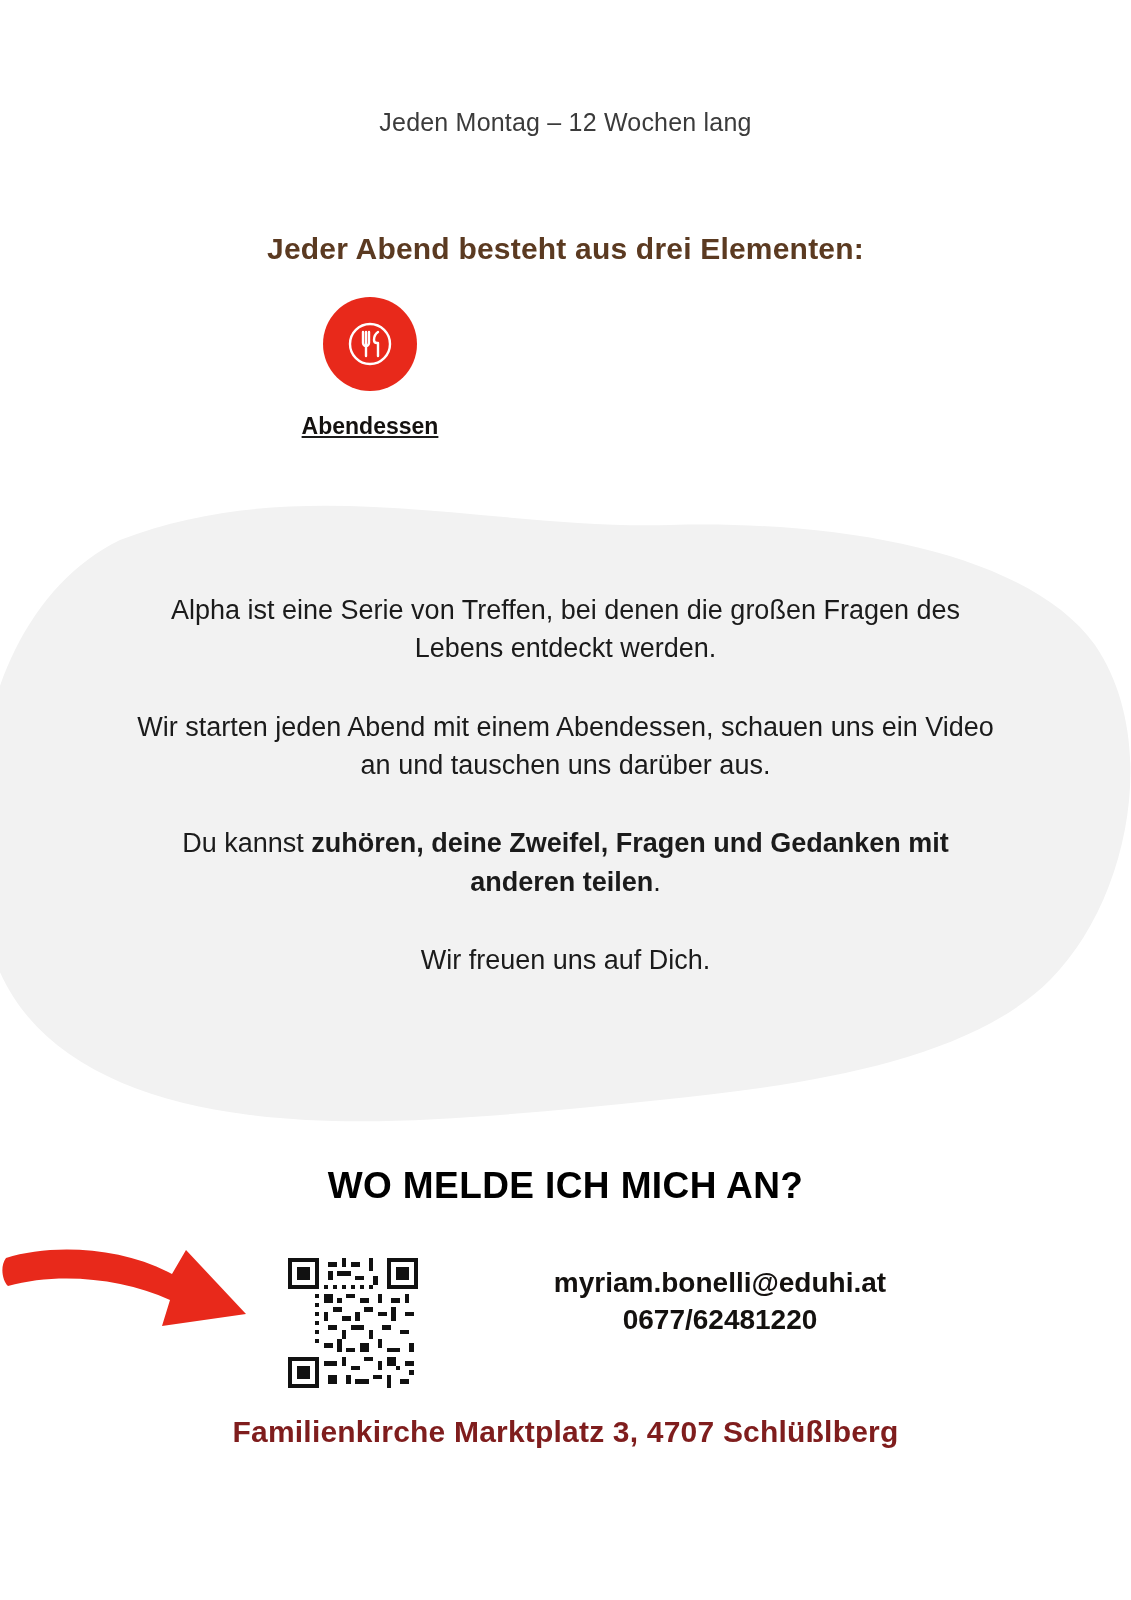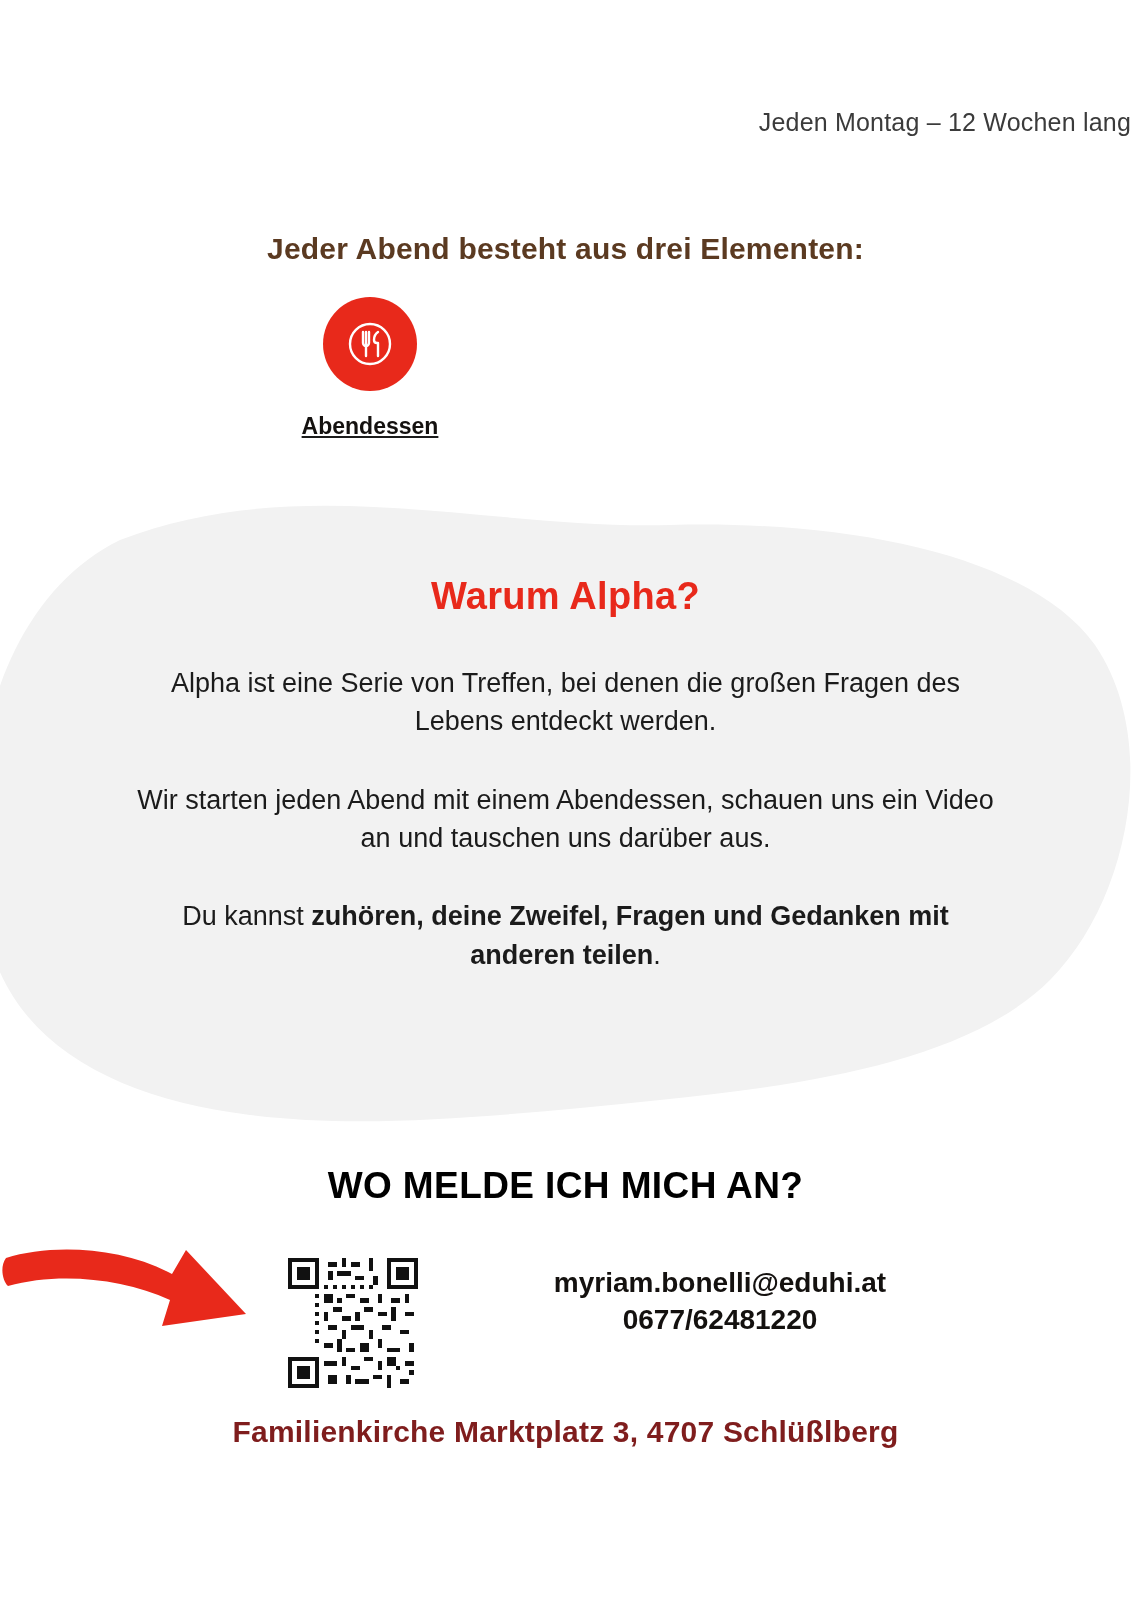--- a/index.html
+++ b/index.html
@@ -15,21 +15,21 @@
     font-family: "Liberation Sans", sans-serif;
     color: #1b1b1b;
   }
 
   
   .top-subtitle {
     position: absolute;
     top: 108px;
     left: 0;
     width: 1131px;
-    text-align: right;
+    text-align: center;
     font-size: 25px;
     color: #3b3b3b;
     letter-spacing: 0.2px;
   }
 
   
   .elements-heading {
     position: absolute;
     top: 219px;
     left: 0;
@@ -196,28 +196,28 @@
 
 </div>
 
 <div class="blob">
   <svg width="1190" height="660" viewBox="0 0 1190 660" xmlns="http://www.w3.org/2000/svg">
     <path d="M150,40 C330,-30 520,30 700,25 C880,20 1060,55 1125,145 C1190,240 1160,400 1080,480 C1000,560 840,585 690,600 C540,615 400,630 280,615 C160,600 60,555 25,460 C-10,365 5,230 45,150 C70,100 105,62 150,40 Z" fill="#f2f2f2"></path>
   </svg>
 </div>
 
 <div class="blob-content">
-  <div class="warum-title">Warum Alpha?</div>
 
   <p class="para">Alpha ist eine Serie von Treffen, bei denen die großen Fragen des Lebens entdeckt werden.</p>
 
   <p class="para">Wir starten jeden Abend mit einem Abendessen, schauen uns ein Video an und tauschen uns darüber aus.</p>
 
   <p class="para"><span>Du kannst </span><b>zuhören, deine Zweifel, Fragen und Gedanken mit anderen teilen</b><span>.</span></p>
 
+  <p class="para para-closing">Wir freuen uns auf Dich.</p>
 </div>
 
 <div class="anmelden-title">WO MELDE ICH MICH AN?</div>
 
 <div class="arrow">
   <svg width="260" height="110" viewBox="0 0 260 110" xmlns="http://www.w3.org/2000/svg">
     <path d="M6,18 C50,4 120,6 172,34 L186,10 L246,74 L162,86 L170,60 C122,38 58,32 8,46 C2,40 0,26 6,18 Z" fill="#e8291b"></path>
   </svg>
 </div>
 

